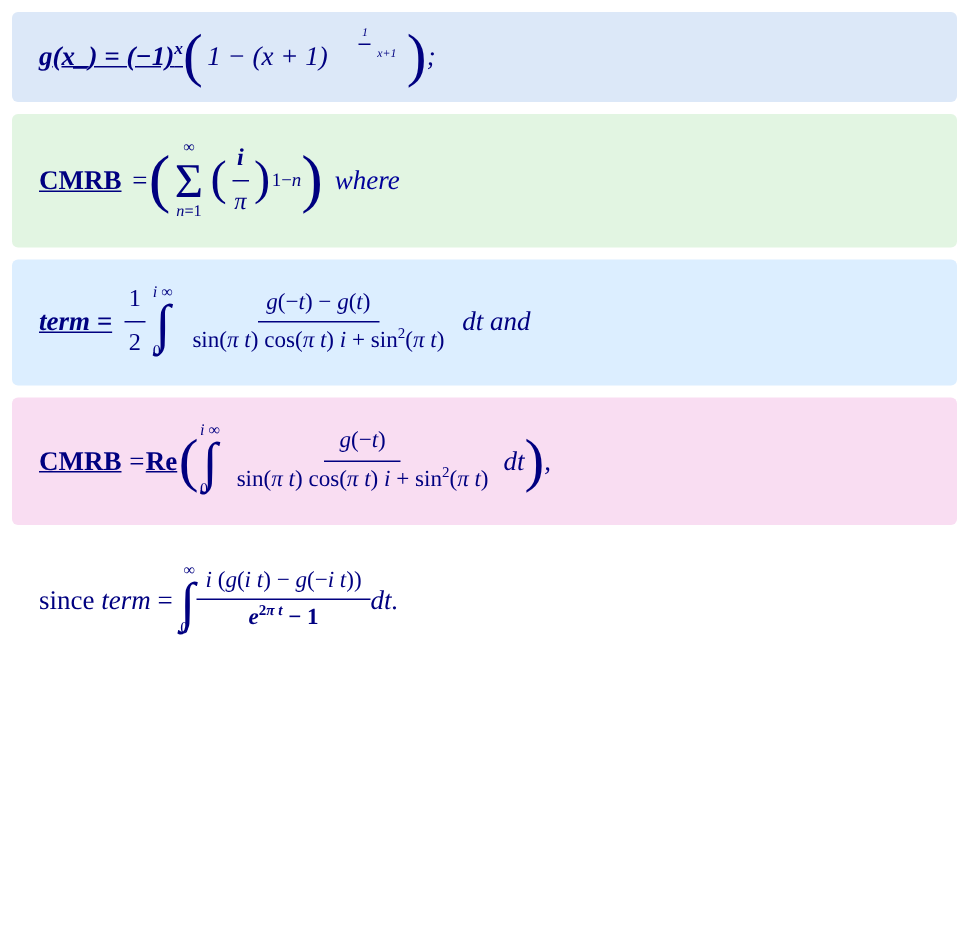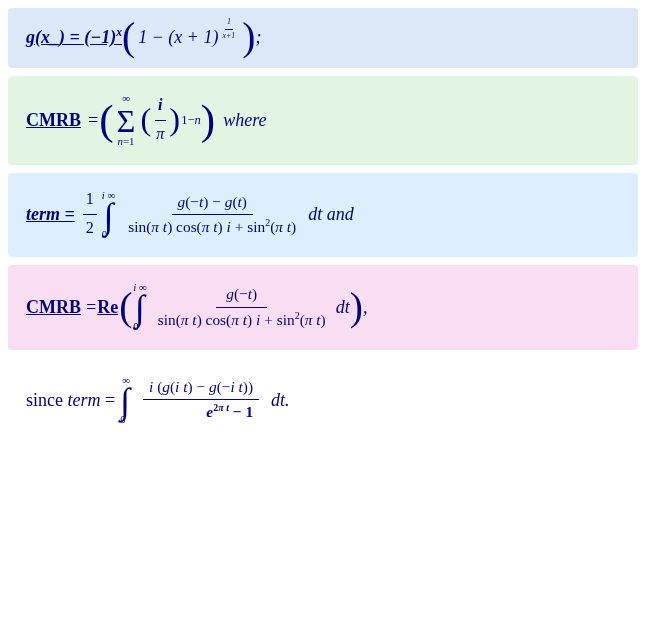--- a/index.html
+++ b/index.html
@@ -147,21 +147,21 @@
 </head>
 <body>
 
 <div class="formula-block block-blue">
   <span class="formula-content">
     <span class="math bold"><i>g</i>(<i>x</i><span style="text-decoration:underline">_</span>) = (−1)<sup><i>x</i></sup></span>
     <span class="big-paren">(</span>
     <span class="math" style="margin: 0 3px;">
       1 − (<i>x</i> + 1)<sup><span class="frac" style="display:inline-flex;flex-direction:column;align-items:center;font-size:0.75em;vertical-align:top;">
             <span class="num" style="border-bottom:1px solid #000080;padding:0 2px;">1</span>
-            <span class="den" style="padding:0 2px;"><i>x</i>+1</span>
+            <span class="den" style="padding:0 2px;margin-left:29px;"><i>x</i>+1</span>
           </span></sup>
     </span>
     <span class="big-paren">)</span>
     <span class="math">;</span>
   </span>
 </div>
 
 <div class="formula-block block-green">
   <span class="formula-content">
     <span class="bold" style="font-style:normal; margin-right:6px;">CMRB</span>
@@ -226,19 +226,19 @@
 </div>
 
 <div class="formula-block block-white">
   <span class="formula-content">
     <span class="math" style="font-style:normal; margin-right:4px;">since <i>term</i> = </span>
     <span class="integral-block">
       <span class="int-top">∞</span>
       <span class="int-sym">∫</span>
       <span class="int-bot">0</span>
     </span>
-    <span class="frac" style="margin:0 12px; font-size:0.95em;align-items:flex-end;">
+    <span class="frac" style="margin:0 0; font-size:0.95em;">
       <span class="num" style="padding: 0 6px;"><i>i</i> (<i>g</i>(<i>i t</i>) − <i>g</i>(−<i>i t</i>))</span>
       <span class="den" style="padding: 0 6px; font-weight: bold;"><i>e</i><sup>2<i>π t</i></sup> − 1</span>
     </span>
     <span class="math"><i>dt</i>.</span>
   </span>
 </div>
 
 </body></html>

